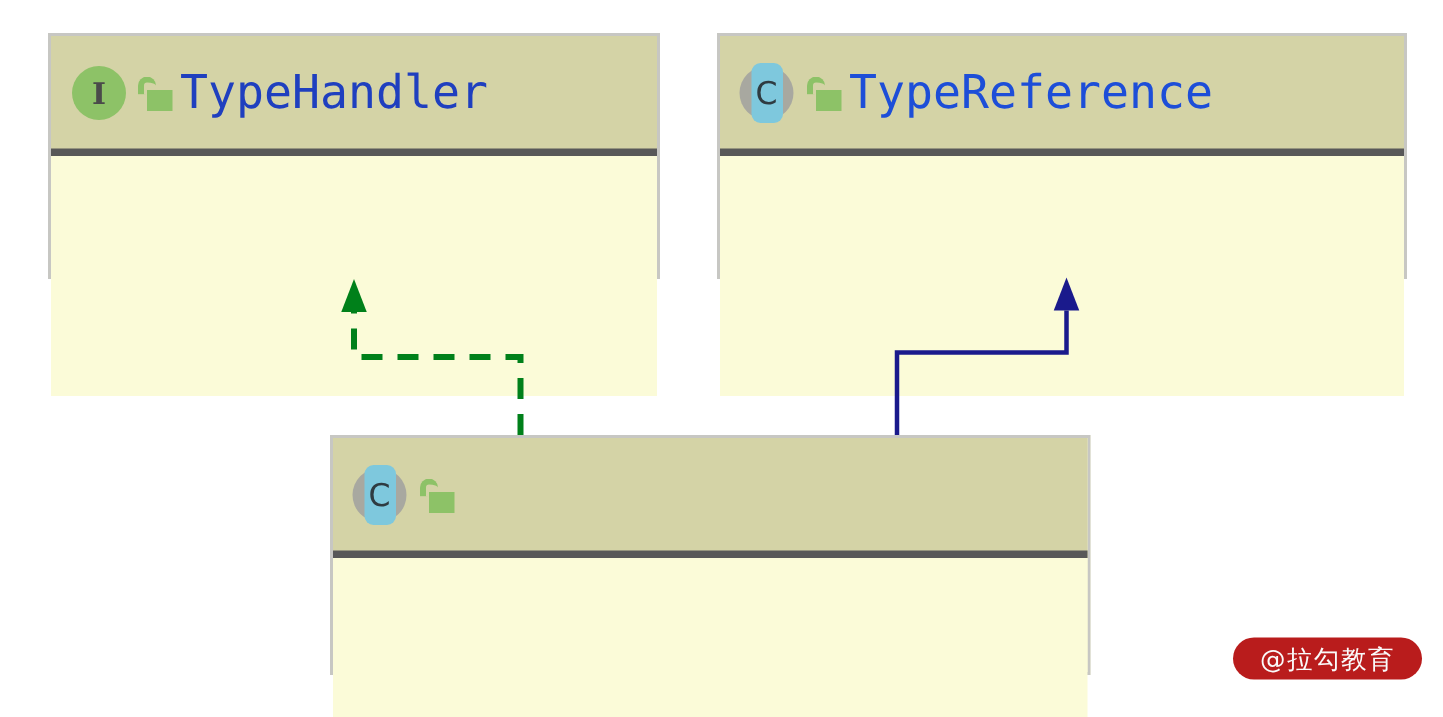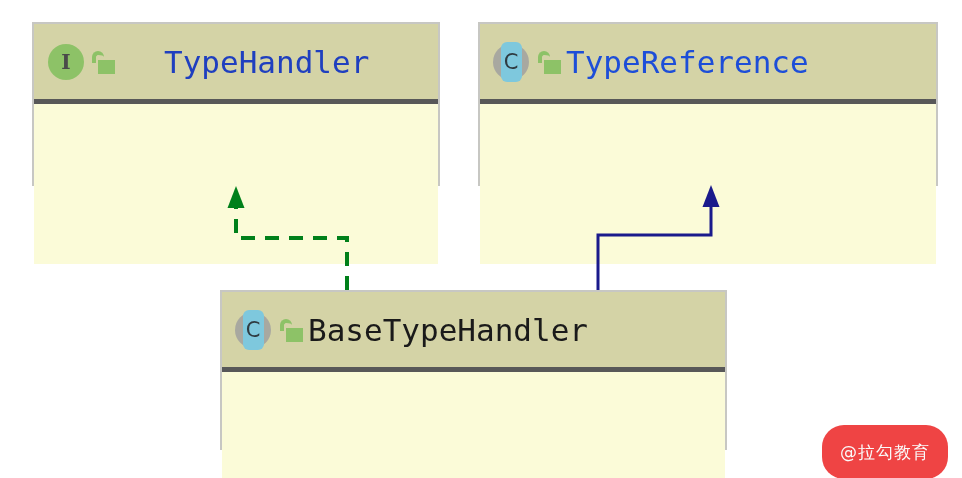--- a/index.html
+++ b/index.html
@@ -160,21 +160,21 @@
   <div class="uml-box" id="box-type-handler" style="left: 32px; top: 22px; width: 408px; height: 164px; border-color: rgb(199, 199, 195); background: rgb(251, 251, 216);">
     <div class="uml-header" style="background: rgb(212, 211, 166); border-bottom-color: rgb(88, 88, 88);">
       <span class="icon-wrap">
         <span class="ifc-disc" style="background: rgb(141, 194, 103);"></span>
         <span class="ifc-letter">I</span>
       </span>
       <span class="lock-wrap">
         <span class="lock-shackle" style="border-color: rgb(141, 194, 103);"></span>
         <span class="lock-body" style="background: rgb(141, 194, 103);"></span>
       </span>
-      <span class="uml-name name-interface" id="name-type-handler" style="color: rgb(31, 63, 191); margin-left: 44px;">TypeHandler</span>
+      <span class="uml-name name-interface" id="name-type-handler" style="color: rgb(31, 63, 191);">TypeHandler</span>
     </div>
     <div class="uml-body" style="background: rgb(251, 251, 216);"></div>
   </div>
 
   <div class="uml-box" id="box-type-reference" style="left: 478px; top: 22px; width: 460px; height: 164px; border-color: rgb(199, 199, 195); background: rgb(251, 251, 216);">
     <div class="uml-header" style="background: rgb(212, 211, 166); border-bottom-color: rgb(88, 88, 88);">
       <span class="icon-wrap">
         <span class="cls-disc" style="background: rgb(168, 168, 160);"></span>
         <span class="cls-plate" style="background: rgb(126, 200, 221);"></span>
         <span class="cls-letter">C</span>
@@ -192,31 +192,30 @@
     <div class="uml-header" style="background: rgb(212, 211, 166); border-bottom-color: rgb(88, 88, 88);">
       <span class="icon-wrap">
         <span class="cls-disc" style="background: rgb(168, 168, 160);"></span>
         <span class="cls-plate" style="background: rgb(126, 200, 221);"></span>
         <span class="cls-letter">C</span>
       </span>
       <span class="lock-wrap">
         <span class="lock-shackle" style="border-color: rgb(141, 194, 103);"></span>
         <span class="lock-body" style="background: rgb(141, 194, 103);"></span>
       </span>
-      <span class="uml-name name-class" id="name-base-type-handler" style="color: rgb(26, 26, 26);">BaseTypeHandler</span>
     </div>
     <div class="uml-body" style="background: rgb(251, 251, 216);"></div>
   </div>
 
   <svg id="connectors" viewBox="0 0 962 478" xmlns="http://www.w3.org/2000/svg">
     <g id="rel-realization-group">
       <path id="rel-realization-path" fill="none" stroke-width="4" d="M 347 290 L 347 238 L 236 238 L 236 208" stroke="#00801a" stroke-dasharray="14,10"></path>
       <polygon id="rel-realization-head" points="236,186 227.5,208 244.5,208" fill="#00801a"></polygon>
     </g>
     <g id="rel-generalization-group">
       <path id="rel-generalization-path" fill="none" stroke-width="3" d="M 598 290 L 598 235 L 711 235 L 711 207" stroke="#1a1a8c"></path>
       <polygon id="rel-generalization-head" points="711,185 702.5,207 719.5,207" fill="#1a1a8c"></polygon>
     </g>
   </svg>
 
-  <div class="watermark" id="watermark" style="left: 822px; top: 425px; width: 126px; height: 54px; background: #ef4444; color: rgb(250, 250, 250);">@拉勾教育</div>
+  <div class="watermark" id="watermark" style="left: 822px; top: 425px; width: 126px; height: 28px; background: #b91c1c; color: rgb(250, 250, 250);">@拉勾教育</div>
 
 </div>
 
 </body></html>

